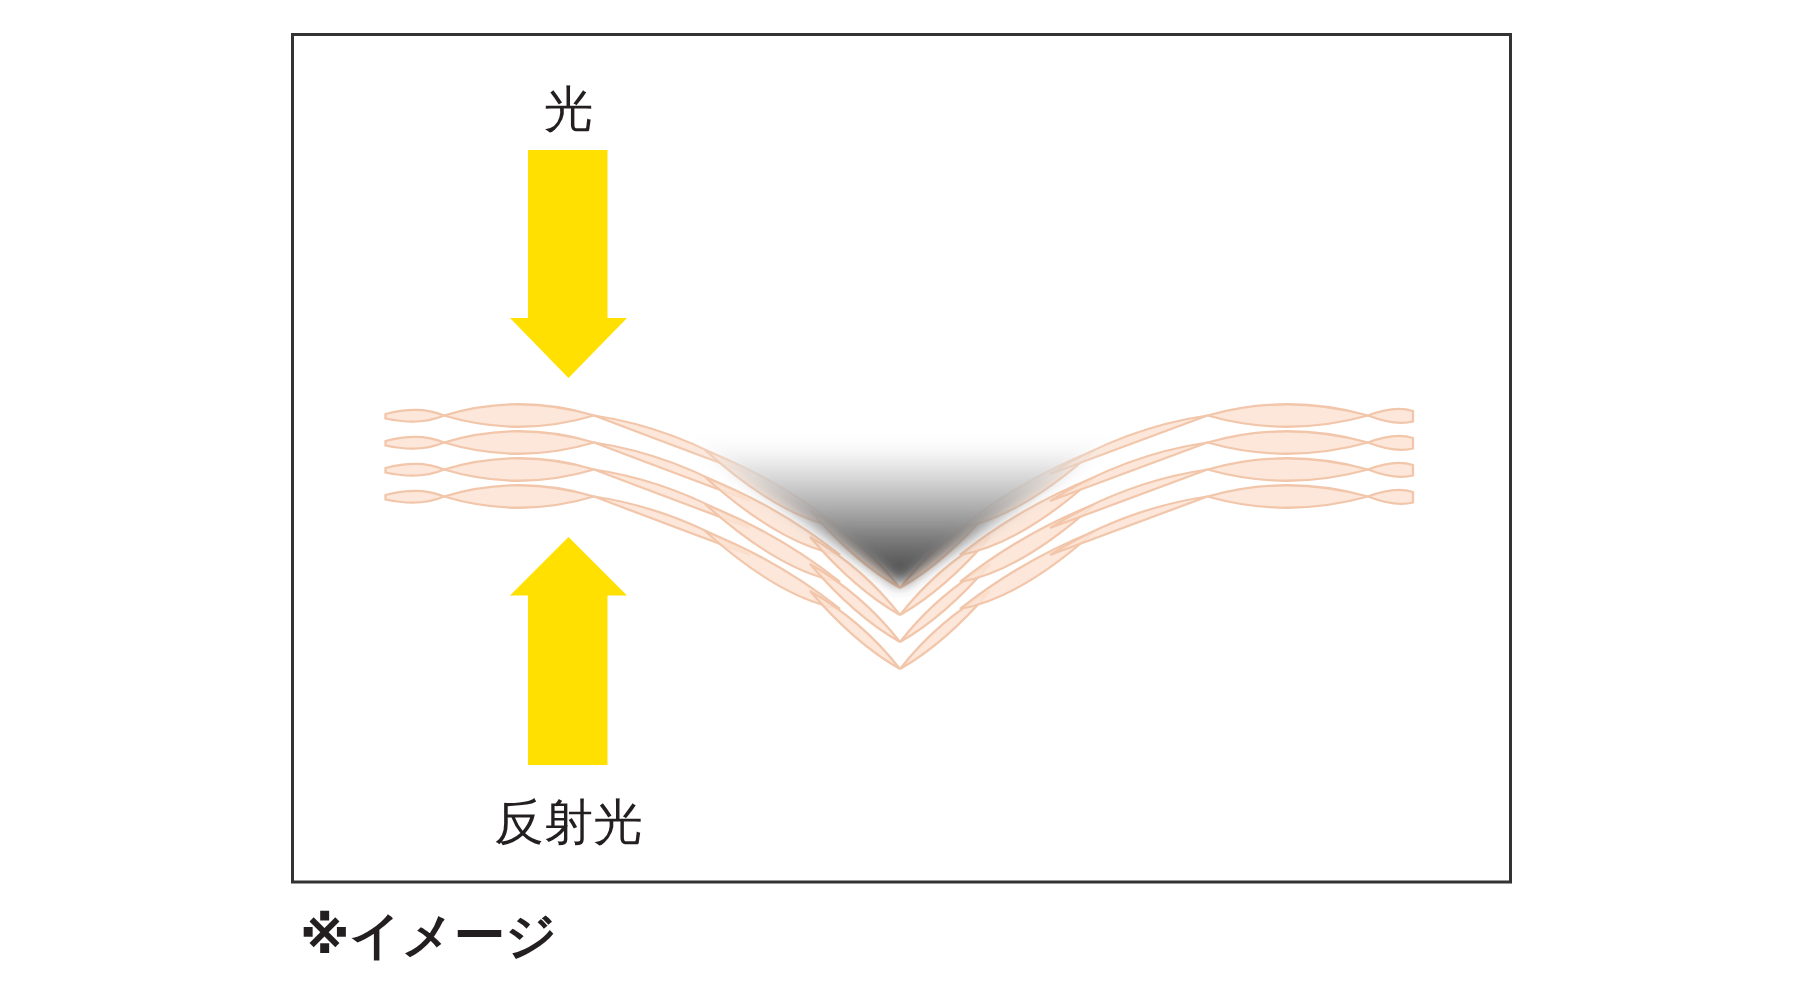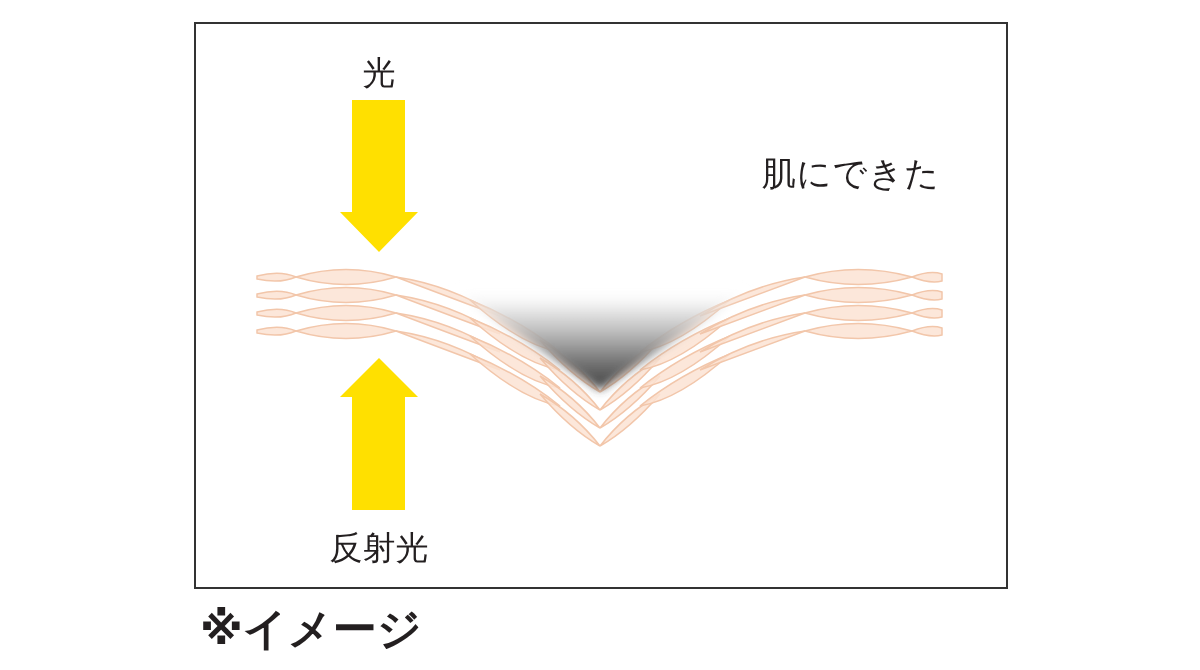--- a/index.html
+++ b/index.html
@@ -4,21 +4,21 @@
   <style>
     html, body { margin:0; padding:0; background:#ffffff; }
     body { width:1200px; height:670px; position:relative; overflow:hidden;
            font-family:"DejaVu Sans", "Liberation Sans", sans-serif; color:#231f20; }
     .frame { position:absolute; left:194px; top:22px; width:810px; height:563px;
              border:2px solid #333333; box-sizing:content-box; }
     .label { position:absolute; font-size:33px; line-height:1; white-space:nowrap; color:#231f20; }
     .label.center { transform:translateX(-50%); }
     .desc { position:absolute; right:260px; top:146px; text-align:right; font-size:34px; line-height:55px; color:#231f20; }
     .desc div { white-space:nowrap; letter-spacing:1px; }
-    .note { position:absolute; left:200px; top:607px; font-size:44px; font-weight:bold; line-height:1; color:#231f20; }
+    .note { position:absolute; left:200px; top:607px; font-size:34px; font-weight:bold; line-height:1; color:#231f20; }
     svg.art { position:absolute; left:0; top:0; }
   </style>
 </head>
 <body>
 
 <div class="frame"></div>
 
 <svg class="art" width="1200" height="670" viewBox="0 0 1200 670">
   <defs>
     <linearGradient id="shadowGrad" x1="0" y1="0" x2="0" y2="1">
@@ -88,16 +88,15 @@
 
   <path d="M352,100 L405,100 L405,212 L418,212 L379,252 L340,212 L352,212 Z" fill="#ffe000"></path>
 
   <path d="M379,358 L418,397 L405,397 L405,510 L352,510 L352,397 L340,397 Z" fill="#ffe000"></path>
 </svg>
 
 <div class="label center" style="left:379px; top:56px;">光</div>
 <div class="label center" style="left:379px; top:531px;">反射光</div>
 
 <div class="desc">
-  <div>肌にできた</div>
 </div>
 
 <div class="note">※イメージ</div>
 
 </body></html>

